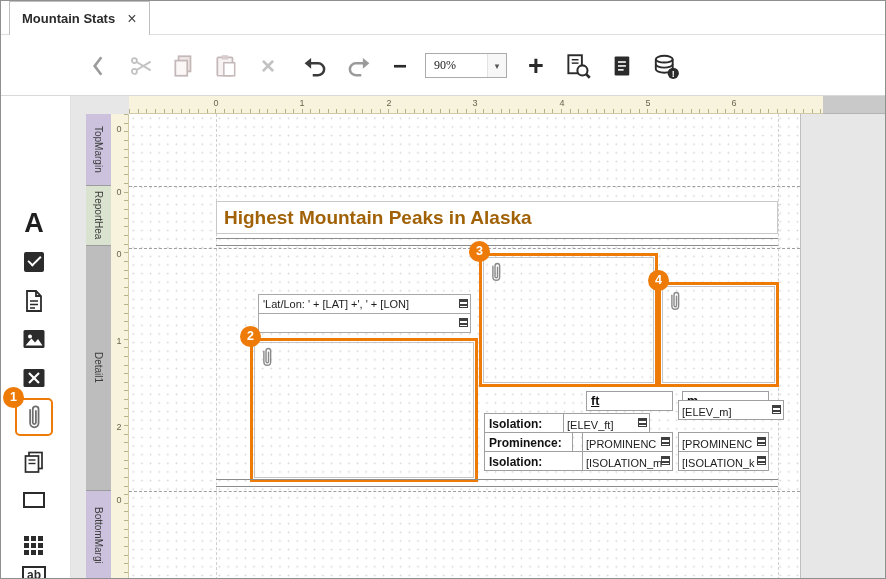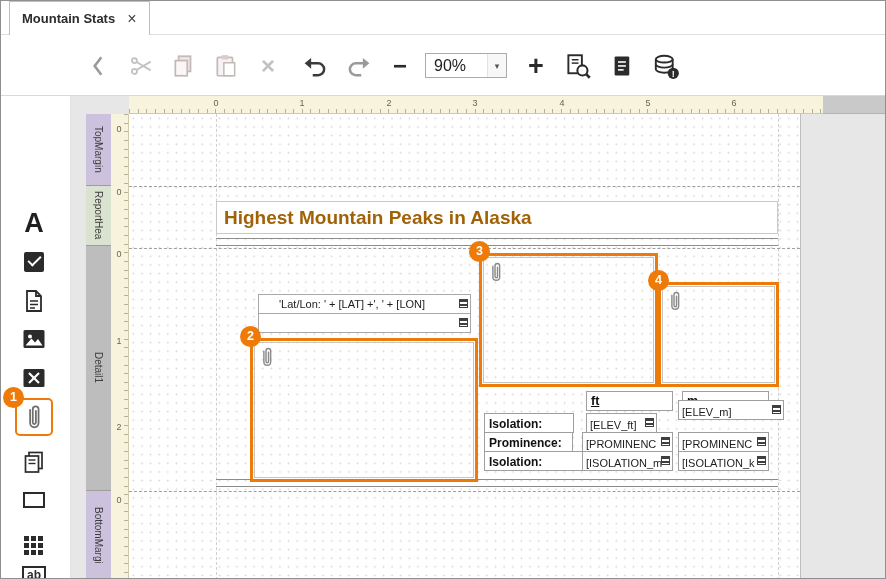--- a/index.html
+++ b/index.html
@@ -17,21 +17,21 @@
 
   
   .toolbar { position:absolute; left:0; top:34px; right:0; height:61px;
              background:#fff; border-bottom:1px solid #d9d9d9; z-index:2; }
   .tbtn { position:absolute; top:14px; width:34px; height:34px;
           display:flex; align-items:center; justify-content:center; }
   .glyph-dim { color:#c2c2c2; font-size:24px; font-weight:bold; line-height:1; }
   .glyph-dark { color:#2b2b2b; font-size:24px; font-weight:bold; line-height:1; }
   .combo { position:absolute; left:424px; top:18px; width:82px; height:25px;
            border:1px solid #ababab; background:#fff; display:flex; align-items:center; }
-  .combo-val { flex:1; font-size:16px; color:#222; padding-left:8px; }
+  .combo-val { flex:1; font-size:12px; color:#222; padding-left:8px;font-family:Liberation Serif, serif; }
   .combo-arrow { width:19px; height:100%; display:flex; align-items:center; justify-content:center;
                  font-size:9px; color:#555; border-left:1px solid #e3e3e3; background:#f7f7f7; }
 
   
   .toolbox { position:absolute; left:0; top:95px; width:70px; height:484px;
              background:#fff; border-right:1px solid #e2e2e2; z-index:2; }
   .tool { position:absolute; left:0; width:66px; display:flex; justify-content:center; color:#2b2b2b; }
   .i-letter { font-size:27px; font-weight:bold; color:#1f1f1f; }
   .i-check { width:20px; height:20px; background:#2b2b2b; border-radius:2px; position:relative; }
   .i-check::after { content:""; position:absolute; left:4px; top:4px; width:11px; height:5px;
@@ -76,21 +76,21 @@
   .sep { position:absolute; left:0; right:0; border-top:1px dashed #9f9f9f; }
   .vguide { position:absolute; top:0; bottom:0; border-left:1px dashed #cfcfcf; }
 
   .obj { position:absolute; border:1px solid #a8a8a8; background:#fff; }
   .title-frame { left:87px; top:87px; width:562px; height:33px; border-color:#c9c9c9;
                  display:flex; align-items:center; }
   .title-text { font-size:19px; font-weight:bold; color:#a16207; padding-left:7px; white-space:nowrap; }
   .peak-frame { left:129px; top:146px; width:213px; height:27px; }
   .peak-text { font-size:15px; font-weight:bold; color:#2443a6; padding:3px 0 0 5px; }
   .expr-frame { left:129px; width:213px; height:20px; }
-  .expr-text { font-size:11px; color:#1c1c1c; padding:3px 0 0 4px; white-space:pre; overflow:hidden; display:block;margin-left:16px; }
+  .expr-text { font-size:11px; color:#1c1c1c; padding:3px 0 0 4px; white-space:pre; overflow:hidden; display:block; }
   .dline { position:absolute; left:87px; width:562px; border-top:1px solid #8c8c8c; }
 
   .pic { position:absolute; border:3px solid #ee7b08; }
   .pic::after { content:""; position:absolute; inset:1px; border:1px solid #c4c4c4; }
   .pic .clip { position:absolute; left:6px; top:4px; z-index:2; }
 
   .cell { position:absolute; border:1px solid #9f9f9f; background:#fff; height:20px; }
   .cell-label { font-size:12px; font-weight:bold; color:#111; padding:2.5px 0 0 4px; white-space:nowrap; overflow:hidden; }
   .cell-hdr { font-size:12.5px; font-weight:bold; text-decoration:underline; color:#111; padding:2px 0 0 4px; }
   .cell-val { font-size:11px; color:#1c1c1c; padding:3.5px 12px 0 3px; white-space:nowrap; overflow:hidden; }
@@ -320,21 +320,21 @@
           </svg>
       </div>
 
       <div class="cell cell-hdr" style="left:457px; top:277px; width:87px">ft</div>
       <div class="cell cell-hdr" style="left:553px; top:277px; width:87px">m</div>
 
       <div class="cell cell-label" style="left:355px; top:299px; width:90px">Isolation:</div>
       <div class="cell cell-label" style="left:355px; top:318px; width:89px">Prominence:</div>
       <div class="cell cell-label" style="left:355px; top:337px; width:112px">Isolation:</div>
 
-      <div class="cell" style="left:457px; top:299px; width:71px">
+      <div class="cell" style="left:434px; top:299px; width:87px">
         <span class="cell-val">[ELEV_ft]</span><span class="mi"></span></div>
       <div class="cell" style="left:453px; top:318px; width:91px">
         <span class="cell-val">[PROMINENC</span><span class="mi"></span></div>
       <div class="cell" style="left:453px; top:337px; width:91px">
         <span class="cell-val">[ISOLATION_m</span><span class="mi"></span></div>
 
       <div class="cell" style="left:549px; top:286px; width:106px">
         <span class="cell-val">[ELEV_m]</span><span class="mi"></span></div>
       <div class="cell" style="left:549px; top:318px; width:91px">
         <span class="cell-val">[PROMINENC</span><span class="mi"></span></div>

